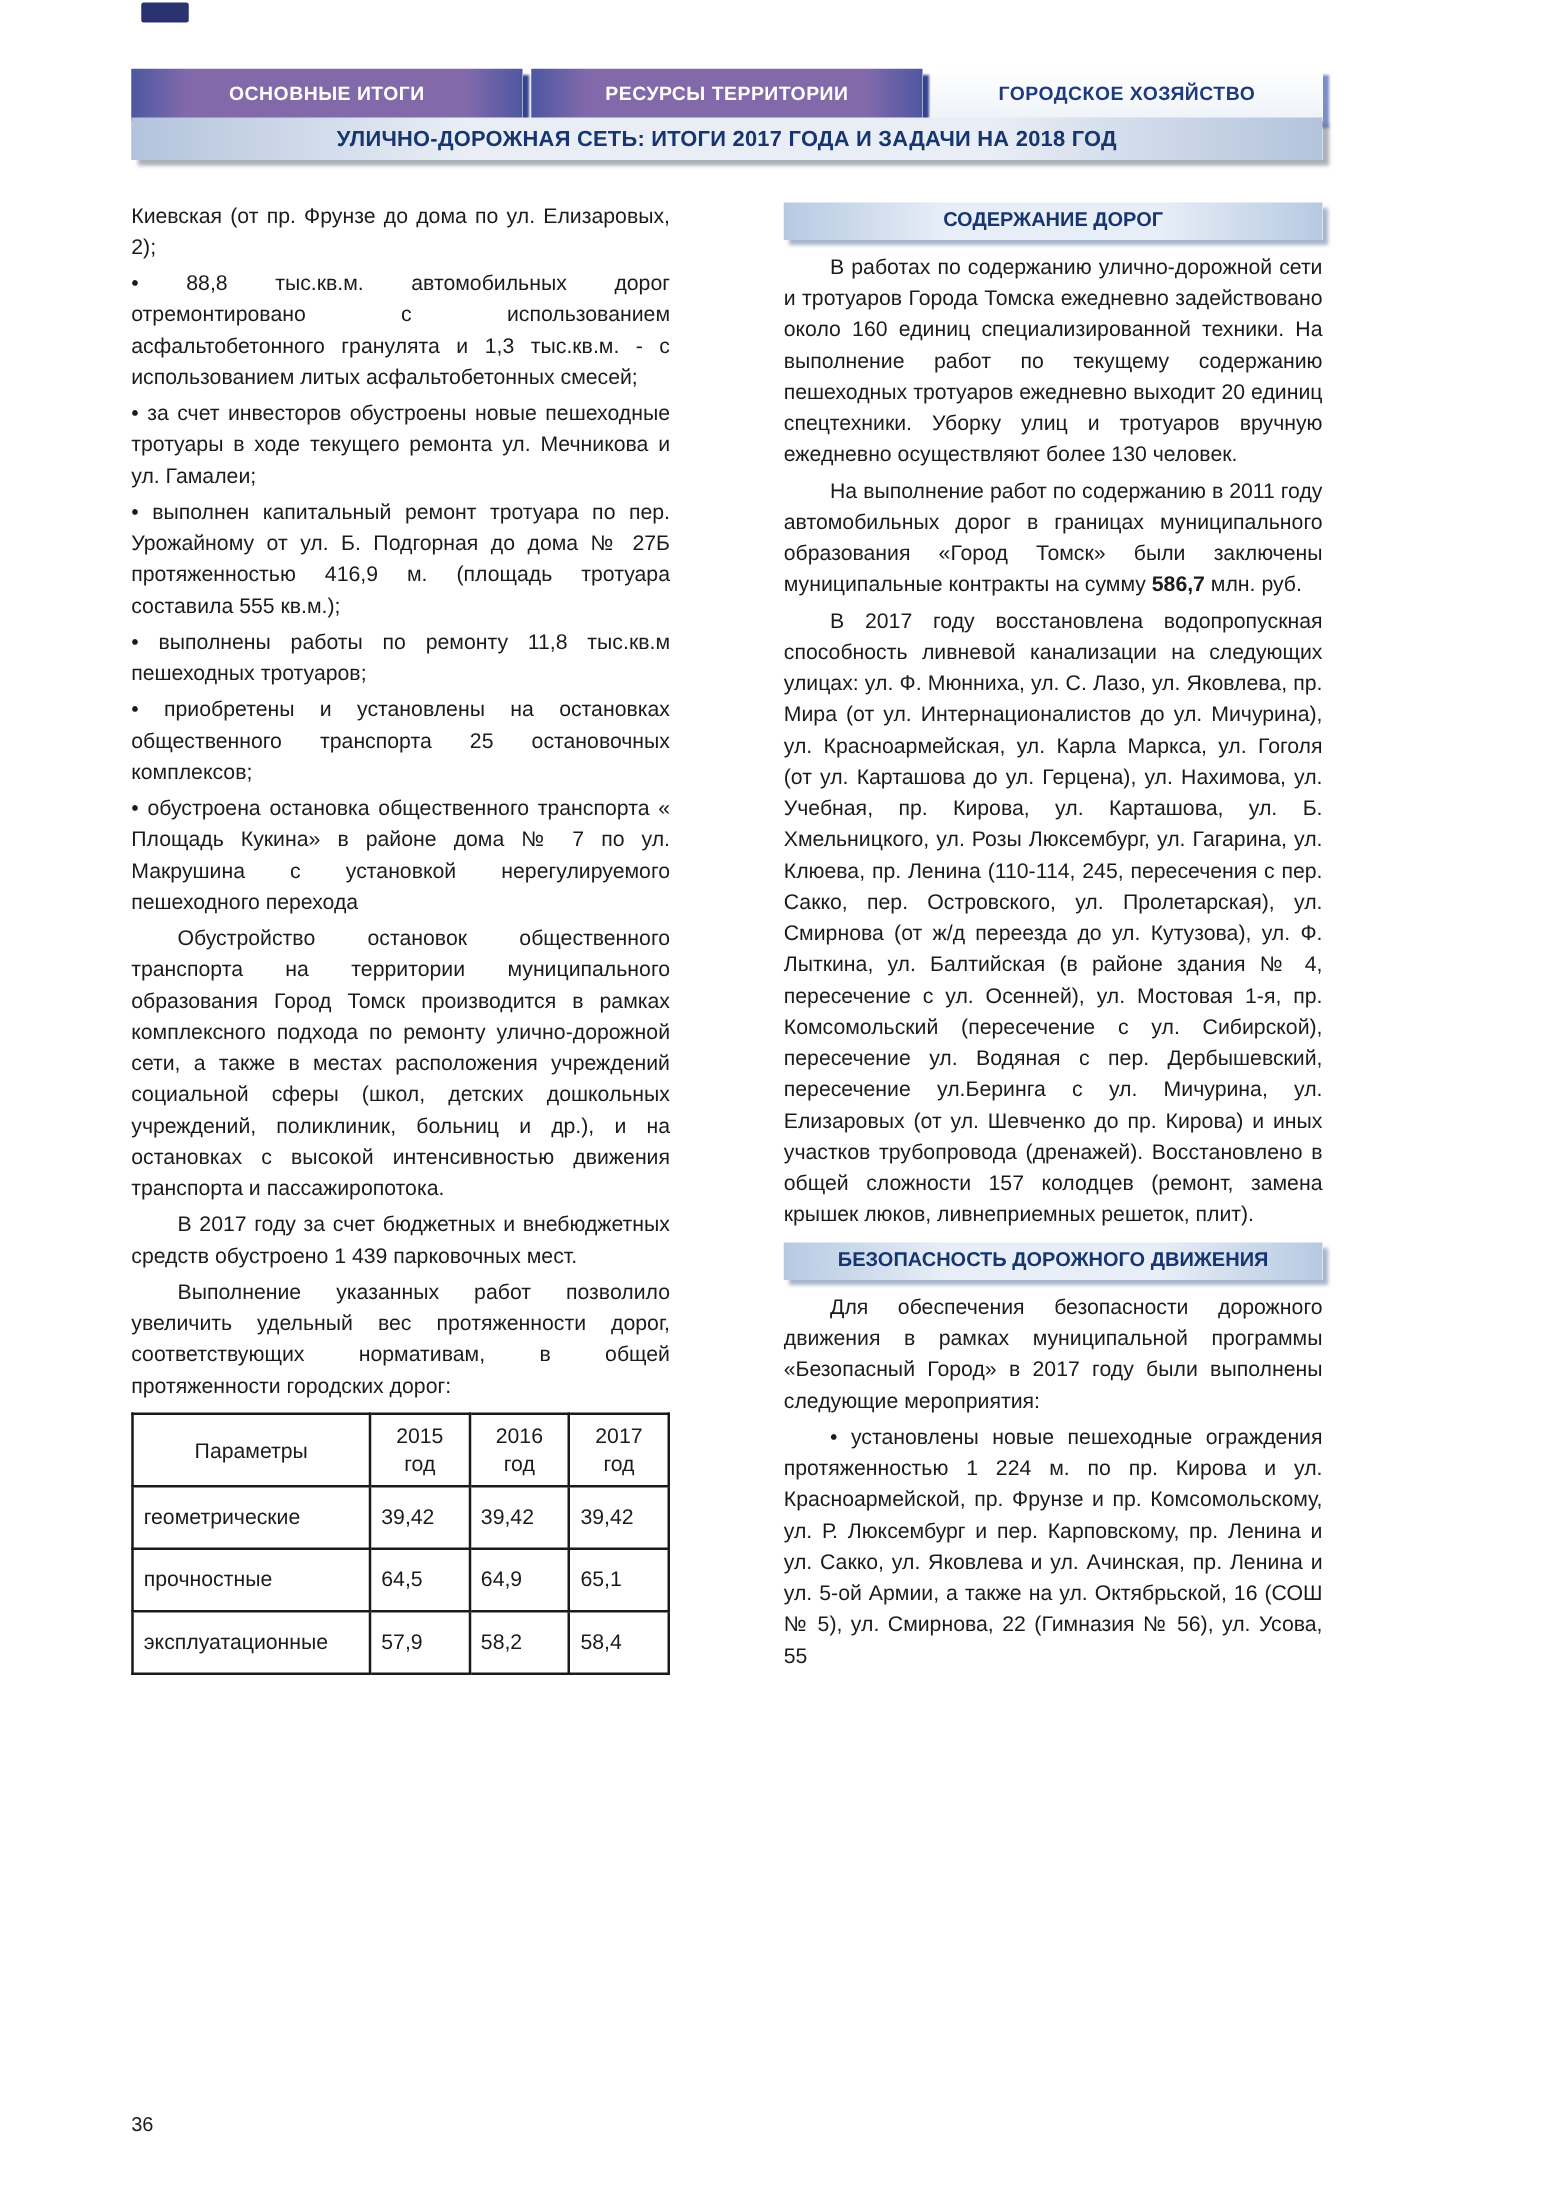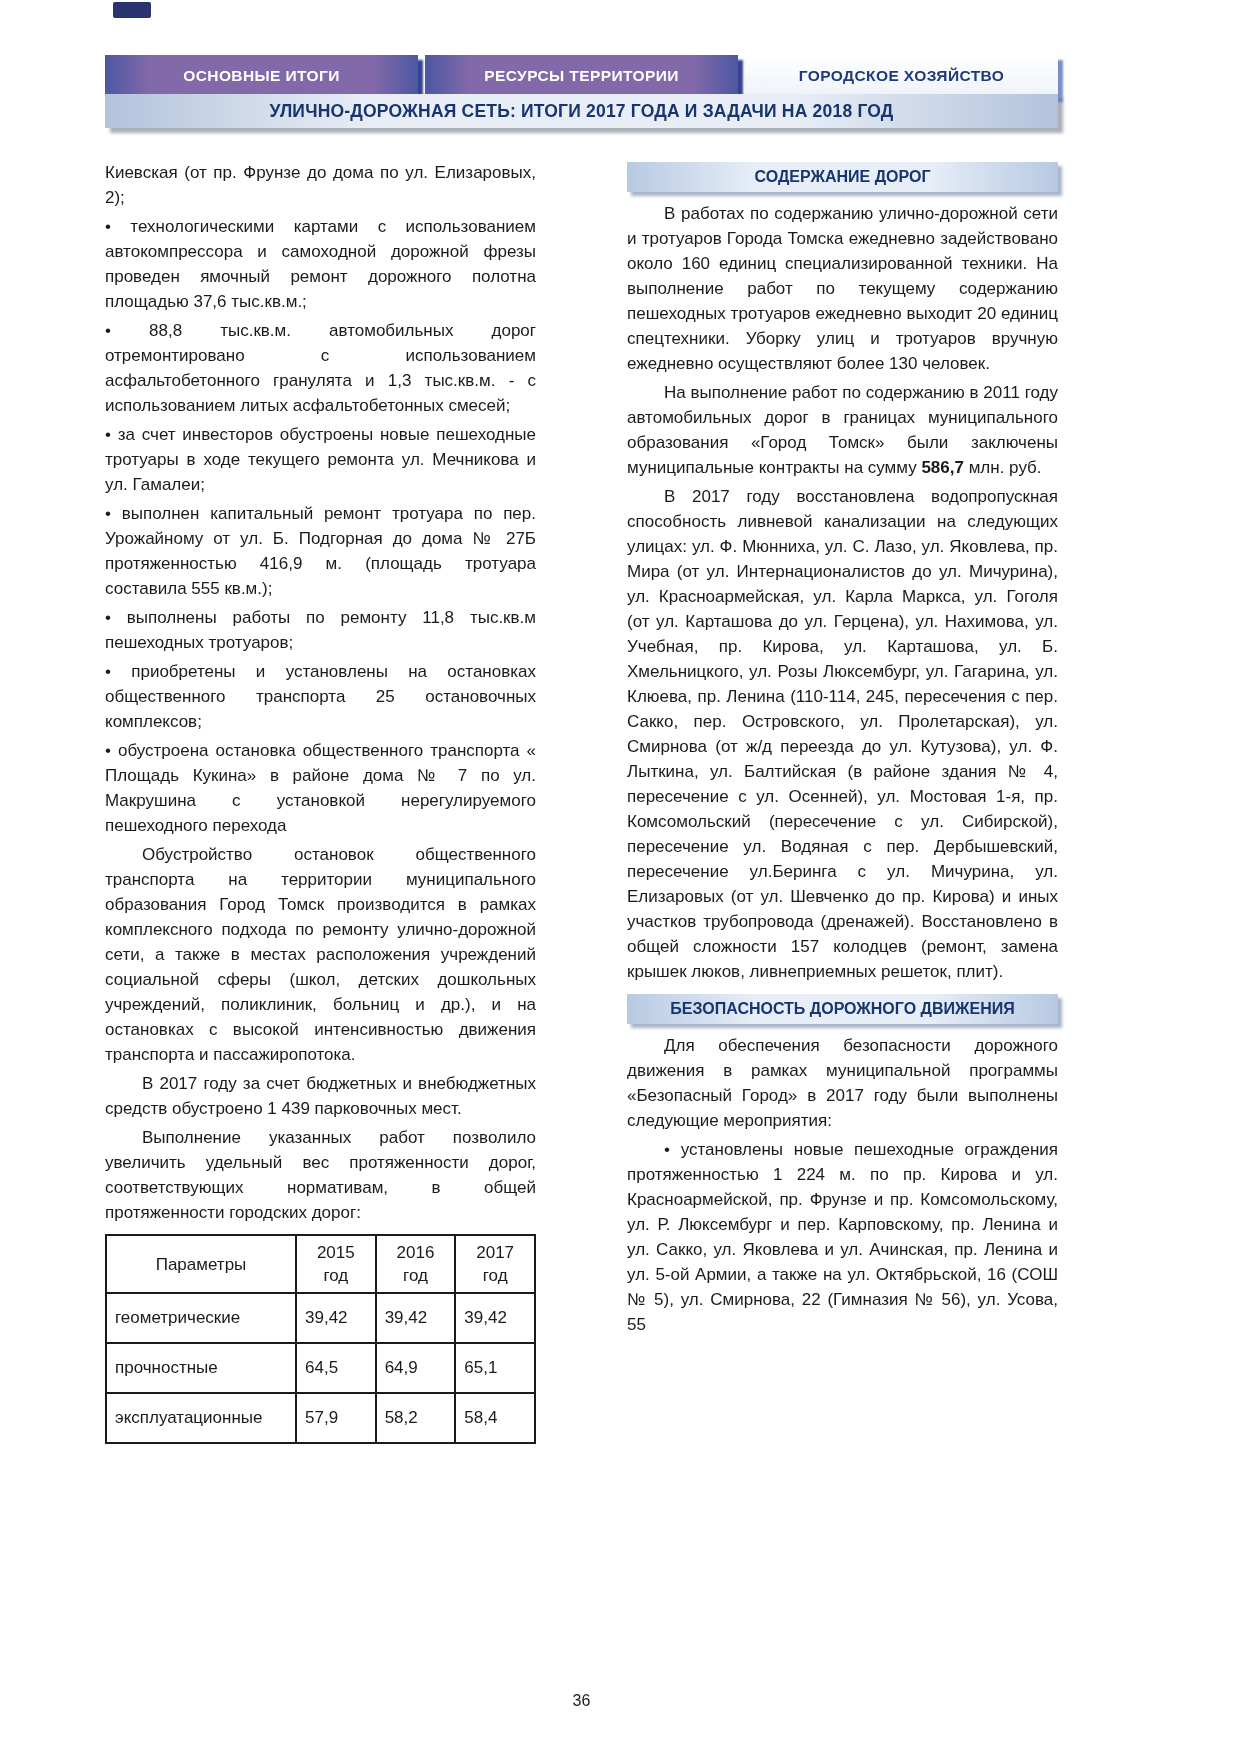--- a/index.html
+++ b/index.html
@@ -63,21 +63,21 @@
     border:2px solid #1a1a1a;font-size:17px;font-weight:normal;
     padding:2px 8px;
   }
   table.standards th{height:52px;text-align:center;vertical-align:middle;line-height:23px;}
   table.standards td{height:44px;vertical-align:middle;}
   td.row-label{text-align:left;}
   td.val{}
   th.param-col{width:172px;}
   .page-number{
     position:absolute;left:105px;top:1692px;width:953px;
-    text-align:center;font-size:16px;color:#1b1b1b;
+    font-size:16px;color:#1b1b1b;
   }
 </style>
 </head>
 <body>
 
 <div class="page">
 
   <div class="corner-mark"></div>
 
   <div class="tabs">
@@ -85,21 +85,20 @@
     <div class="tab tab-purple">РЕСУРСЫ ТЕРРИТОРИИ</div>
     <div class="tab tab-light">ГОРОДСКОЕ ХОЗЯЙСТВО</div>
   </div>
 
   <div class="title-banner">УЛИЧНО-ДОРОЖНАЯ СЕТЬ: ИТОГИ 2017 ГОДА И ЗАДАЧИ НА 2018 ГОД</div>
 
   <div class="columns">
 
     <div class="col">
       <p>Киевская (от пр. Фрунзе до дома по ул. Елизаровых, 2);</p>
-      <p class="bullet">• технологическими картами с использованием автокомпрессора и самоходной дорожной фрезы проведен ямочный ремонт дорожного полотна площадью 37,6 тыс.кв.м.;</p>
       <p class="bullet">• 88,8 тыс.кв.м. автомобильных дорог отремонтировано с использованием асфальтобетонного гранулята и 1,3 тыс.кв.м. - с использованием литых асфальтобетонных смесей;</p>
       <p class="bullet">• за счет инвесторов обустроены новые пешеходные тротуары в ходе текущего ремонта ул. Мечникова и ул. Гамалеи;</p>
       <p class="bullet">• выполнен капитальный ремонт тротуара по пер. Урожайному от ул. Б. Подгорная до дома № 27Б протяженностью 416,9 м. (площадь тротуара составила 555 кв.м.);</p>
       <p class="bullet">• выполнены работы по ремонту 11,8 тыс.кв.м пешеходных тротуаров;</p>
       <p class="bullet">• приобретены и установлены на остановках общественного транспорта 25 остановочных комплексов;</p>
       <p class="bullet">• обустроена остановка общественного транспорта « Площадь Кукина» в районе дома № 7 по ул. Макрушина с установкой нерегулируемого пешеходного перехода</p>
       <p class="indent">Обустройство остановок общественного транспорта на территории муниципального образования Город Томск производится в рамках комплексного подхода по ремонту улично-дорожной сети, а также в местах расположения учреждений социальной сферы (школ, детских дошкольных учреждений, поликлиник, больниц и др.), и на остановках с высокой интенсивностью движения транспорта и пассажиропотока.</p>
       <p class="indent">В 2017 году за счет бюджетных и внебюджетных средств обустроено 1 439 парковочных мест.</p>
       <p class="indent">Выполнение указанных работ позволило увеличить удельный вес протяженности дорог, соответствующих нормативам, в общей протяженности городских дорог:</p>
 

